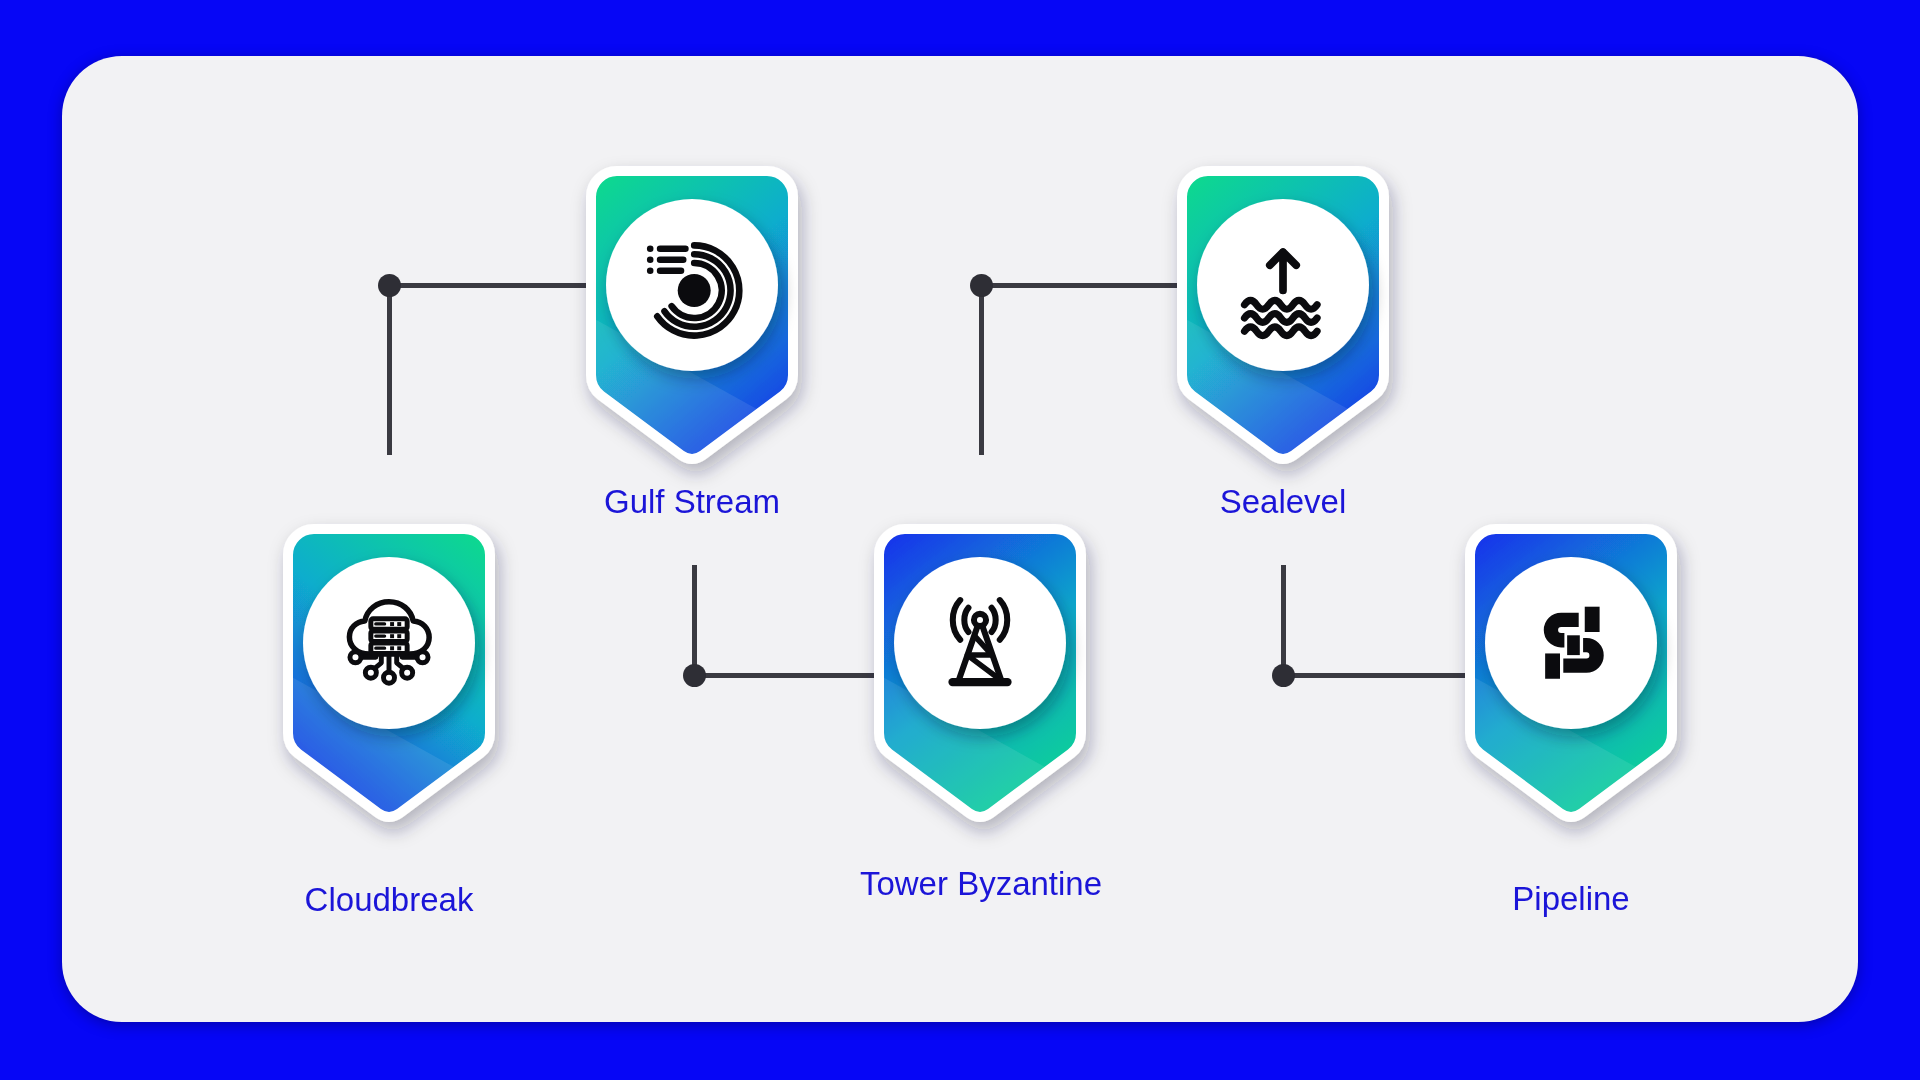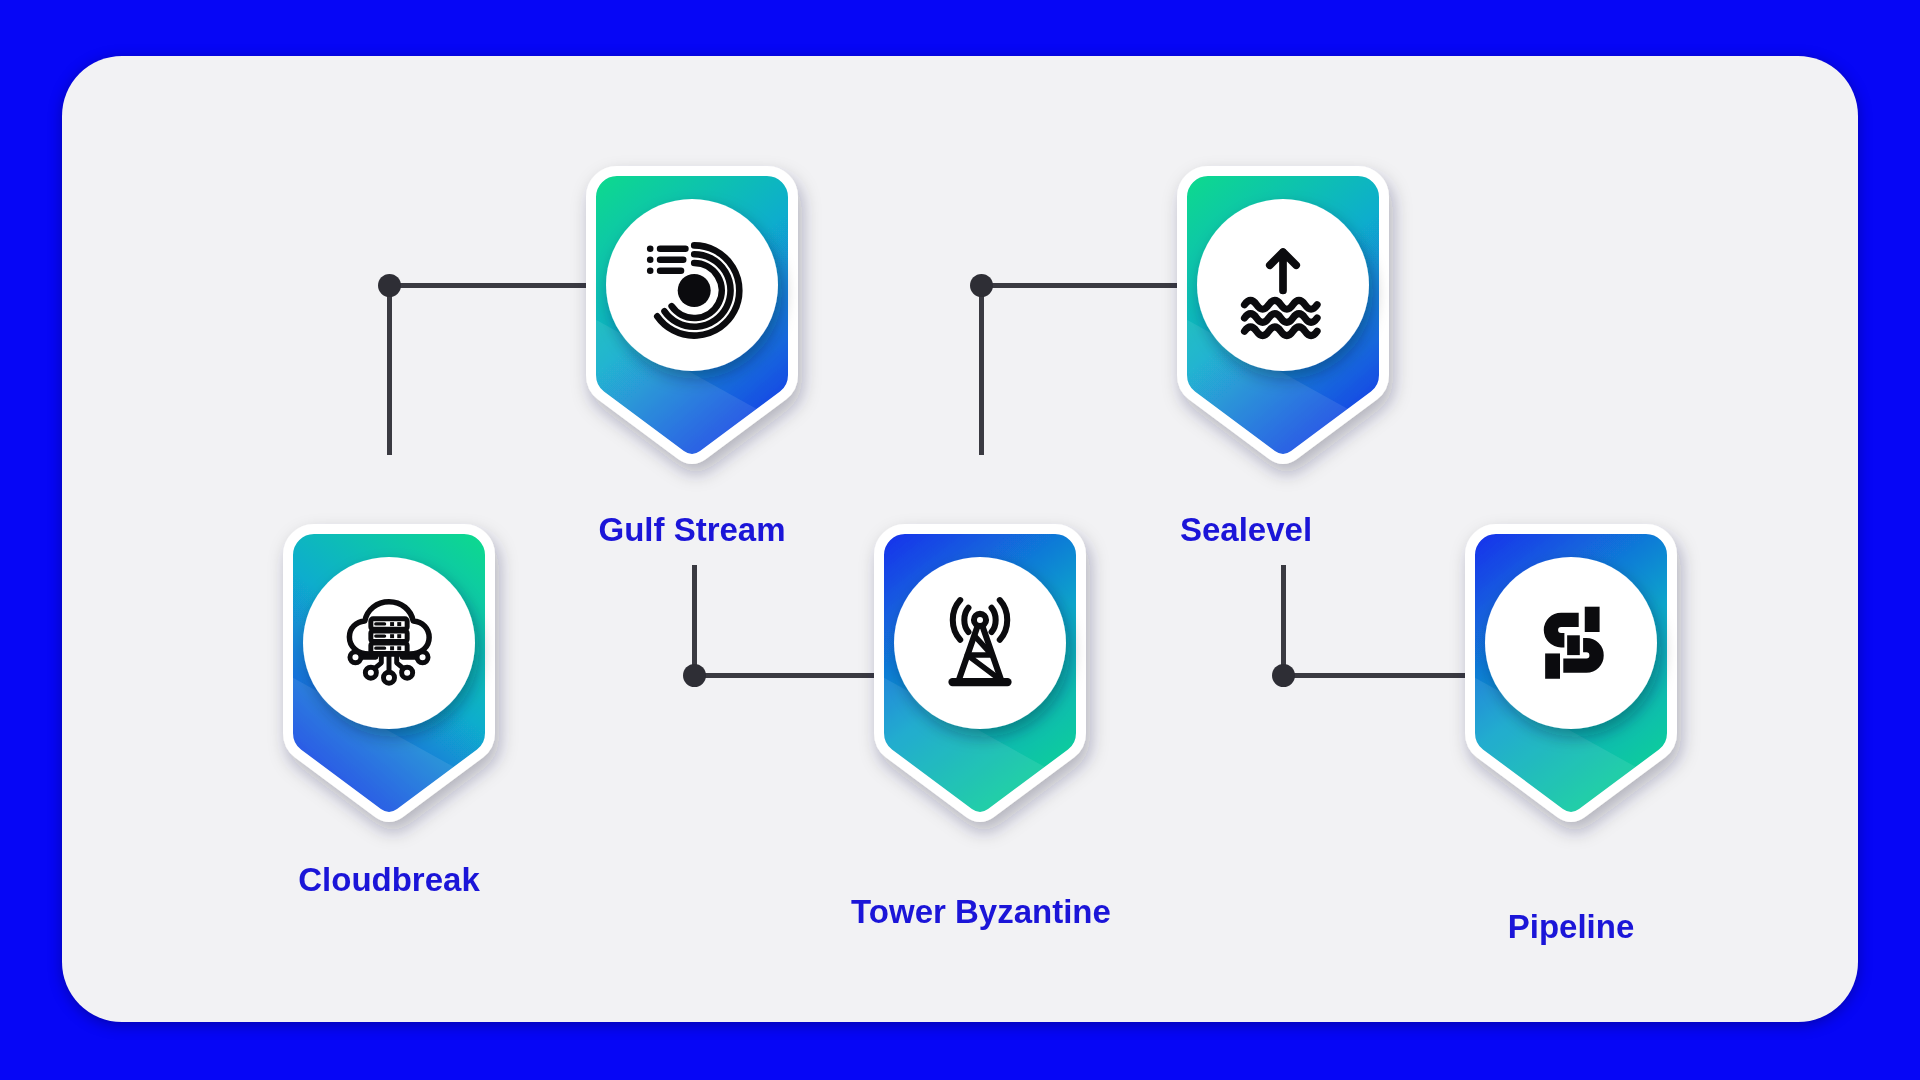--- a/index.html
+++ b/index.html
@@ -3,21 +3,21 @@
 <meta charset="utf-8">
 <style>
   html,body{margin:0;padding:0;width:1920px;height:1080px;overflow:hidden;
     font-family:"Liberation Sans",sans-serif;}
   body{background:#0606f6;position:relative;}
   .panel{position:absolute;left:62px;top:56px;width:1796px;height:966px;
     background:#f2f2f4;border-radius:60px;box-shadow:0 3px 14px rgba(0,0,40,.35);}
   .badge{position:absolute;width:220px;height:314px;}
   .badge svg{overflow:visible;display:block;}
   .badge-label{position:absolute;transform:translateX(-50%);color:#1b15d8;
-    font-size:33px;font-weight:700;white-space:nowrap;text-align:left;line-height:1.22;margin-top:28px;}
+    font-size:33px;font-weight:400;white-space:nowrap;text-align:left;line-height:1.22;}
   .hline,.vline{position:absolute;background:#3a3a41;}
   .hline{height:5px;}
   .vline{width:5px;}
   .cdot{position:absolute;width:23px;height:23px;border-radius:50%;background:#2e2e35;}
   .ic{stroke:#0b0b0e;fill:none;stroke-linecap:round;stroke-linejoin:round;}
 </style>
 </head>
 <body>
 
 <div class="panel"></div>
@@ -97,21 +97,21 @@
     <polygon points="0,150 220,272 220,314 0,314" fill="rgba(255,255,255,0.09)" clip-path="url(#badge-clip)"></polygon>
     <circle cx="110" cy="123" r="86" fill="#ffffff" filter="url(#circ-shadow)"></circle>
     <g transform="translate(55,68) scale(1.1)">
       <path class="ic" stroke-width="7" d="M 50,55 V 20 M 38,32 L 50,20 L 62,32"></path>
       <path class="ic" stroke-width="6.5" d="M 15,68 q 5.5,-8 11,0 t 11,0 t 11,0 t 11,0 t 11,0 t 11,0"></path>
       <path class="ic" stroke-width="6.5" d="M 15,80 q 5.5,-8 11,0 t 11,0 t 11,0 t 11,0 t 11,0 t 11,0"></path>
       <path class="ic" stroke-width="6.5" d="M 15,92 q 5.5,-8 11,0 t 11,0 t 11,0 t 11,0 t 11,0 t 11,0"></path>
     </g>
   </svg>
 </div>
-<div class="badge-label" style="left:1246px;top:482px;">Sealevel</div>
+<div class="badge-label" style="left:1283px;top:482px;">Sealevel</div>
 
 <div class="badge" style="left:279px;top:520px;">
   <svg width="220" height="314" viewBox="0 0 220 314">
     <path d="M 35,9 H 185 A 26,26 0 0 1 211,35 V 213 Q 211,226 201,233.5 L 121,293 Q 110,301 99,293 L 19,233.5 Q 9,226 9,213 V 35 A 26,26 0 0 1 35,9 Z" fill="url(#gb-anti)" stroke="#ffffff" stroke-width="10" filter="url(#badge-shadow)"></path>
     <polygon points="0,150 220,272 220,314 0,314" fill="rgba(255,255,255,0.09)" clip-path="url(#badge-clip)"></polygon>
     <circle cx="110" cy="123" r="86" fill="#ffffff" filter="url(#circ-shadow)"></circle>
     <g transform="translate(55,68) scale(1.1)">
       <path class="ic" stroke-width="5" d="M 32,60 C 21,60 14,53 14,44.5 C 14,36.5 20,30.5 28,30 C 30,19.5 39,12.5 50,12.5 C 61.5,12.5 70,20 72,30 C 80.5,30.5 86.5,37 86.5,45 C 86.5,53.5 79.5,60 69,60 L 32,60"></path>
       <path class="ic" stroke-width="4.5" d="M 38,59.5 V 63 H 25.5 M 62,59.5 V 63 H 74.5 M 43,59.5 V 68 L 37,73 M 57,59.5 V 68 L 63,73 M 50,59.5 V 76"></path>
       <circle class="ic" stroke-width="4.5" fill="#ffffff" cx="19.5" cy="63" r="5"></circle>
@@ -127,21 +127,21 @@
         <rect x="51" y="31" width="3.6" height="3.6"></rect>
           <rect x="57.5" y="31" width="3.6" height="3.6"></rect>
         <rect x="51" y="42" width="3.6" height="3.6"></rect>
           <rect x="57.5" y="42" width="3.6" height="3.6"></rect>
         <rect x="51" y="53" width="3.6" height="3.6"></rect>
           <rect x="57.5" y="53" width="3.6" height="3.6"></rect>
       </g>
     </g>
   </svg>
 </div>
-<div class="badge-label" style="left:389px;top:832px;">Cloudbreak</div>
+<div class="badge-label" style="left:389px;top:880px;">Cloudbreak</div>
 
 <div class="badge" style="left:870px;top:520px;">
   <svg width="220" height="314" viewBox="0 0 220 314">
     <path d="M 35,9 H 185 A 26,26 0 0 1 211,35 V 213 Q 211,226 201,233.5 L 121,293 Q 110,301 99,293 L 19,233.5 Q 9,226 9,213 V 35 A 26,26 0 0 1 35,9 Z" fill="url(#bg-diag)" stroke="#ffffff" stroke-width="10" filter="url(#badge-shadow)"></path>
     <polygon points="0,150 220,272 220,314 0,314" fill="rgba(255,255,255,0.09)" clip-path="url(#badge-clip)"></polygon>
     <circle cx="110" cy="123" r="86" fill="#ffffff" filter="url(#circ-shadow)"></circle>
     <g transform="translate(55,68) scale(1.1)">
       <circle class="ic" stroke-width="5.5" cx="50" cy="29" r="5.5"></circle>
       <path class="ic" stroke-width="5.5" d="M 32,11 C 23,21 23,37 32,47"></path>
       <path class="ic" stroke-width="5.5" d="M 39.5,18 C 34.5,24 34.5,34 39.5,40"></path>

